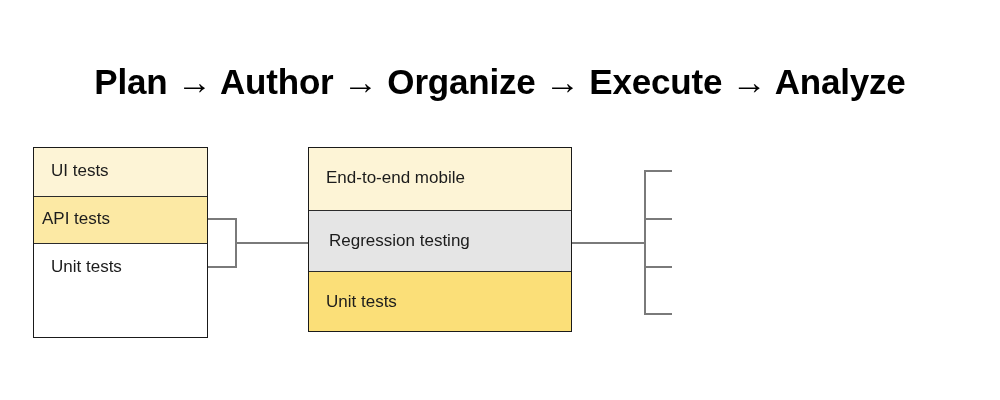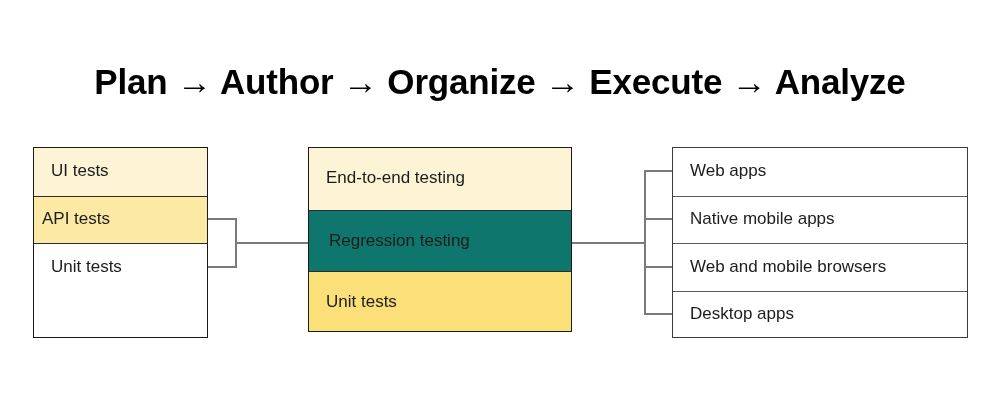--- a/index.html
+++ b/index.html
@@ -112,32 +112,26 @@
     <div class="cell" style="background: rgb(252, 233, 164); padding-left: 8px;">API tests</div>
     <div class="cell" style="background: rgb(255, 255, 255);">Unit tests</div>
   </div>
 
   <div class="conn conn-h" id="lb-stub-ui" style="background: rgb(122, 122, 122);"></div>
   <div class="conn conn-h" id="lb-stub-api" style="background: rgb(122, 122, 122);"></div>
   <div class="conn conn-v" id="lb-spine" style="background: rgb(122, 122, 122);"></div>
   <div class="conn conn-h" id="lb-trunk" style="background: rgb(122, 122, 122);"></div>
 
   <div class="col-box col-mid" id="col-mid">
-    <div class="cell" style="background: rgb(253, 244, 214);">End-to-end testing</div>
-    <div class="cell" style="background: #0f766e; padding-left: 20px;">Regression testing</div>
+    <div class="cell" style="background: rgb(253, 244, 214);">End-to-end mobile</div>
+    <div class="cell" style="background: #e5e5e5; padding-left: 20px;">Regression testing</div>
     <div class="cell" style="background: rgb(251, 223, 120);">Unit tests</div>
   </div>
 
   <div class="conn conn-h" id="rb-trunk" style="background: rgb(122, 122, 122);"></div>
   <div class="conn conn-v" id="rb-spine" style="background: rgb(122, 122, 122);"></div>
   <div class="conn conn-h" id="rb-stub-1" style="background: rgb(122, 122, 122);"></div>
   <div class="conn conn-h" id="rb-stub-2" style="background: rgb(122, 122, 122);"></div>
   <div class="conn conn-h" id="rb-stub-3" style="background: rgb(122, 122, 122);"></div>
   <div class="conn conn-h" id="rb-stub-4" style="background: rgb(122, 122, 122);"></div>
 
-  <div class="col-box col-right thin-border" id="col-right">
-    <div class="cell" style="background: rgb(255, 255, 255);">Web apps</div>
-    <div class="cell" style="background: rgb(255, 255, 255);">Native mobile apps</div>
-    <div class="cell" style="background: rgb(255, 255, 255);">Web and mobile browsers</div>
-    <div class="cell" style="background: rgb(255, 255, 255);">Desktop apps</div>
-  </div>
 
 </div>
 
 </body></html>

